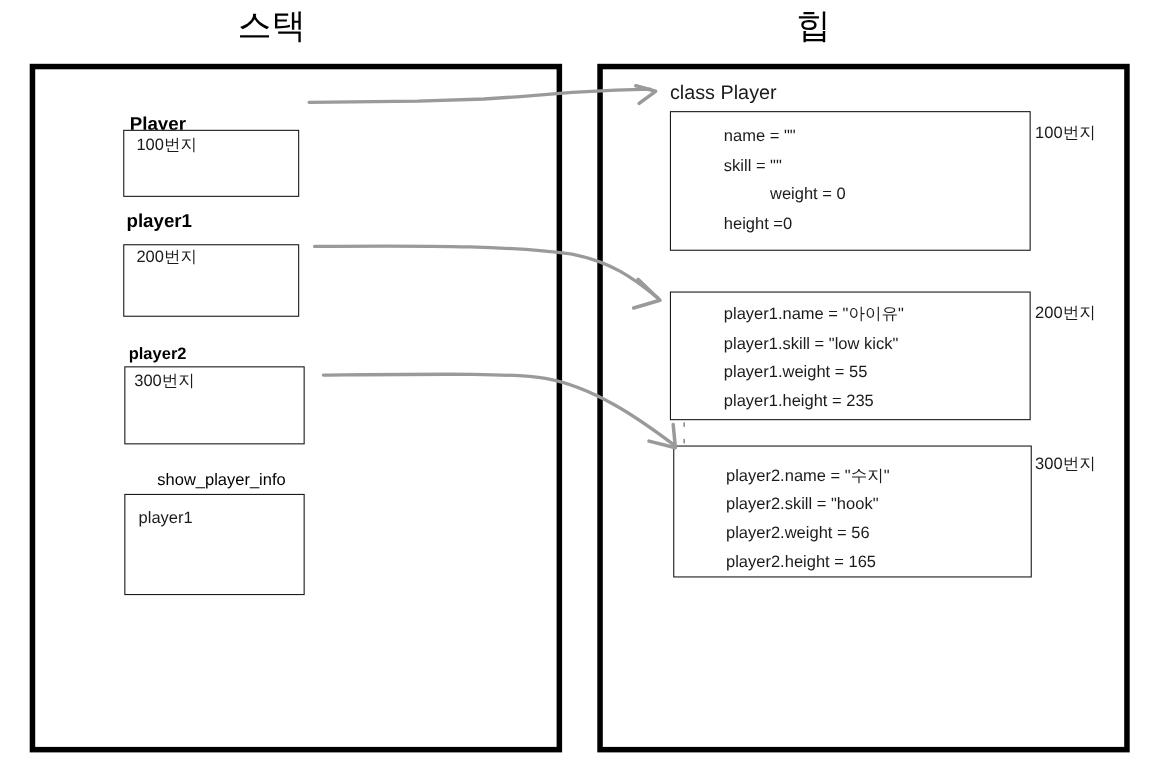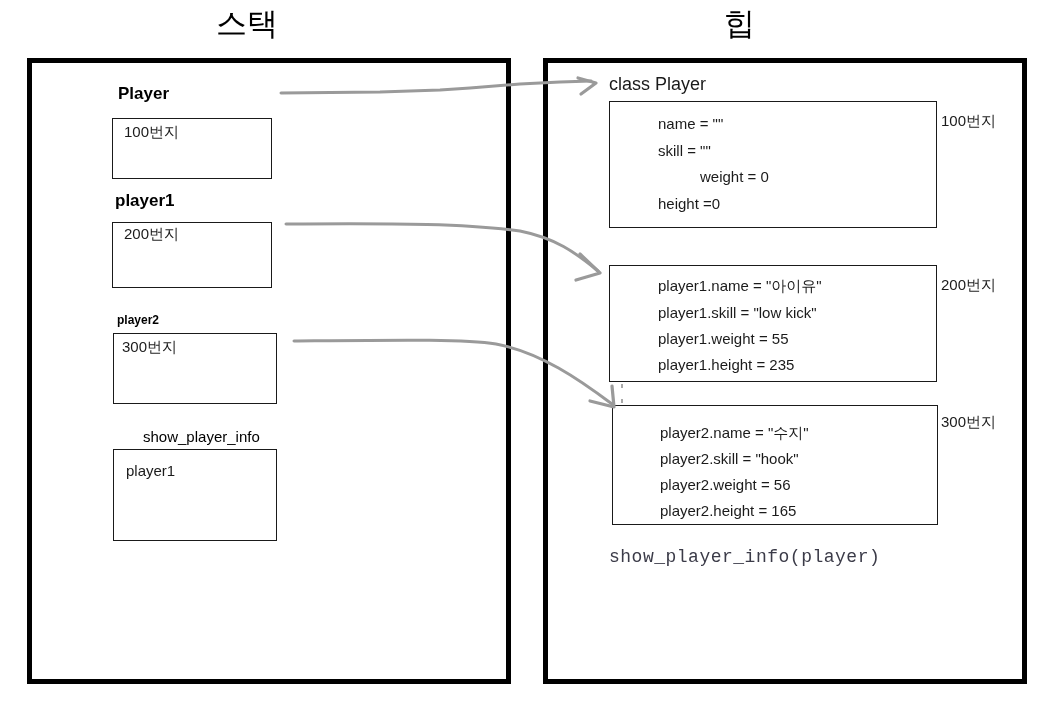--- a/index.html
+++ b/index.html
@@ -45,21 +45,21 @@
     background: #ffffff;
   }
   .slot-label {
     font-size: 17px;
     font-weight: bold;
     color: #000000;
     white-space: nowrap;
     line-height: 1;
   }
   .slot-label.small {
-    font-size: 12px;
+    font-size: 15px;
   }
   .slot-label.plain {
     font-weight: normal;
     font-size: 15px;
     margin-left: 30px;
   }
   .slot-value {
     font-size: 15px;
     color: #1b1b1b;
     white-space: nowrap;
@@ -131,21 +131,21 @@
 <body>
 
 <div id="canvas">
 
   <div class="abs panel-title" style="left:216px; top:8px;">스택</div>
 
   <div class="abs panel-title" style="left:724px; top:8px;">힙</div>
 
   <div class="abs frame" style="left:27px; top:58px; width:484px; height:626px;"></div>
 
-  <div class="abs slot-label" style="left:118px; top:85px;">Player</div>
+  <div class="abs slot-label" style="left:118px; top:104px;">Player</div>
   <div class="abs slot" style="left:112px; top:118px; width:160px; height:61px;"></div>
   <div class="abs slot-value" style="left:124px; top:124px;">100번지</div>
 
   <div class="abs slot-label" style="left:115px; top:192px;">player1</div>
   <div class="abs slot" style="left:112px; top:222px; width:160px; height:66px;"></div>
   <div class="abs slot-value" style="left:124px; top:226px;">200번지</div>
 
   <div class="abs slot-label small" style="left:117px; top:314px;">player2</div>
   <div class="abs slot" style="left:113px; top:333px; width:164px; height:71px;"></div>
   <div class="abs slot-value" style="left:122px; top:339px;">300번지</div>
@@ -172,21 +172,20 @@
   <div class="abs heap-line" style="left:658px; top:357px;">player1.height = 235</div>
   <div class="abs addr-tag" style="left:941px; top:277px;">200번지</div>
 
   <div class="abs heap-box" style="left:612px; top:405px; width:326px; height:120px;"></div>
   <div class="abs heap-line" style="left:660px; top:425px;">player2.name = "수지"</div>
   <div class="abs heap-line" style="left:660px; top:451px;">player2.skill = "hook"</div>
   <div class="abs heap-line" style="left:660px; top:477px;">player2.weight = 56</div>
   <div class="abs heap-line" style="left:660px; top:503px;">player2.height = 165</div>
   <div class="abs addr-tag" style="left:941px; top:414px;">300번지</div>
 
-  <div class="abs code-call" style="left:609px; top:548px;">show_player_info(player)</div>
 
   <svg id="arrow-layer" viewBox="0 0 1052 710">
 
     <g>
       <path class="arrow-stroke" d="M 281,93 L 380,92 L 440,90 L 470,88 L 520,84 L 560,82 L 591,81"></path>
       <path class="arrow-head" d="M 578,78 L 596,83 L 581,94"></path>
     </g>
 
     <g>
       <path class="arrow-stroke" d="M 286,224 C 400,223 470,224 520,231

